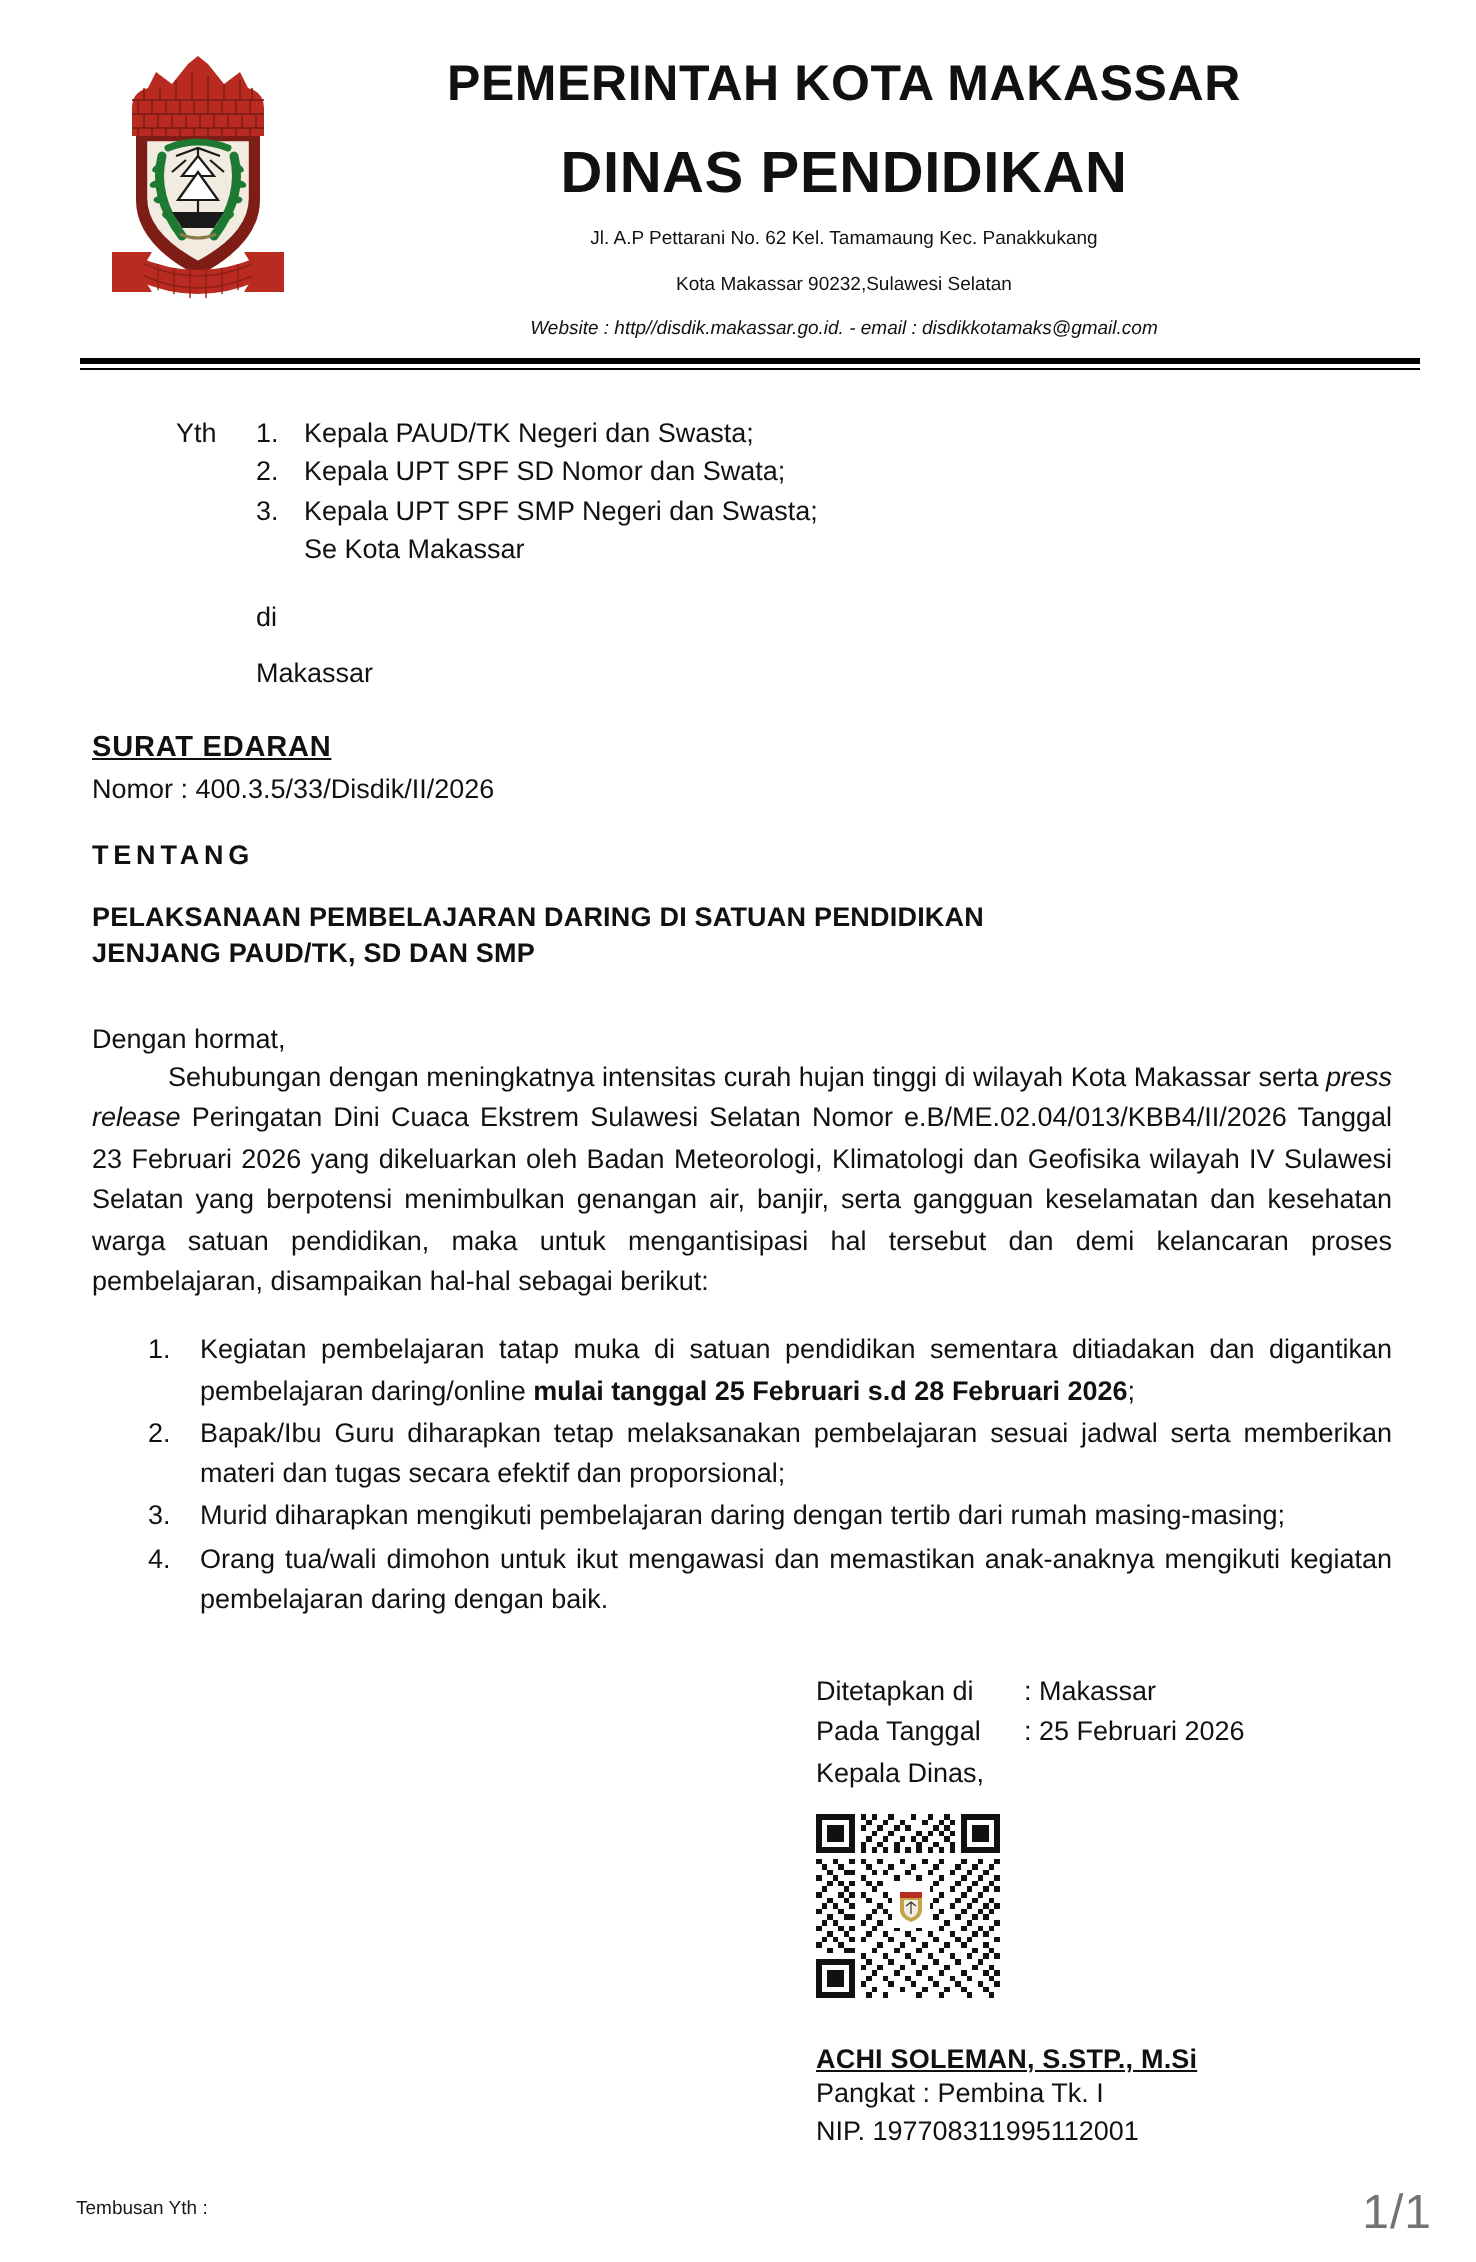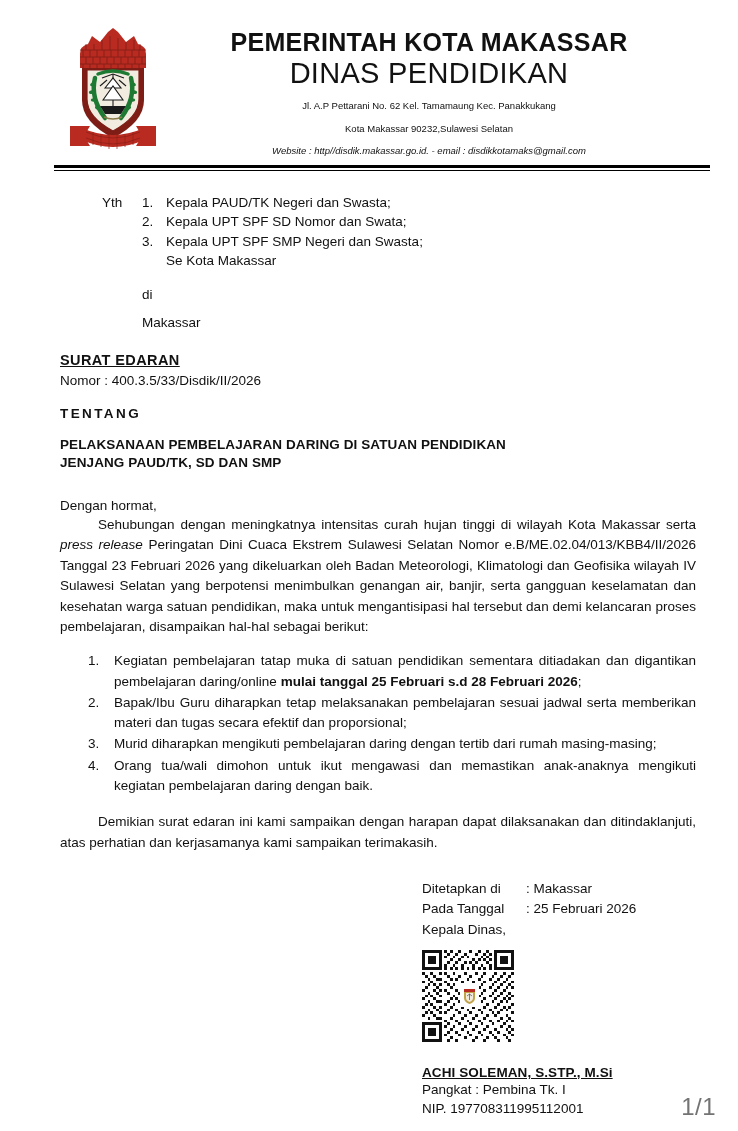--- a/index.html
+++ b/index.html
@@ -14,21 +14,20 @@
     -webkit-font-smoothing: antialiased;
   }
   .page {
     position: relative;
     width: 738px;
     height: 1131px;
     margin: 0 auto;
     background: #ffffff;
     overflow: hidden;
     box-sizing: border-box;
-    padding-left: 14px;
   }
 
   
   .letterhead {
     display: flex;
     align-items: flex-start;
     padding: 22px 34px 0 40px;
   }
   .crest-wrap {
     width: 118px;
@@ -50,24 +49,24 @@
   .org-line1 {
     font-size: 25px;
     font-weight: bold;
     letter-spacing: 0.3px;
     line-height: 1.12;
     margin-top: 6px;
     white-space: nowrap;
   }
   .org-line2 {
     font-size: 29px;
-    font-weight: normal;
+    font-weight: bold;
     letter-spacing: 0.3px;
     line-height: 1.14;
-    margin-top: 1px;
+    margin-top: 15px;
     white-space: nowrap;
   }
   .addr {
     font-size: 9.5px;
     line-height: 1.42;
     margin-top: 9px;
     white-space: nowrap;
   }
   .addr.italic {
     font-style: italic;
@@ -394,21 +393,20 @@
 
     <p class="para"><span>Sehubungan dengan meningkatnya intensitas curah hujan tinggi di wilayah Kota Makassar serta </span><em>press release</em><span> Peringatan Dini Cuaca Ekstrem Sulawesi Selatan Nomor e.B/ME.02.04/013/KBB4/II/2026 Tanggal 23 Februari 2026 yang dikeluarkan oleh Badan Meteorologi, Klimatologi dan Geofisika wilayah IV Sulawesi Selatan yang berpotensi menimbulkan genangan air, banjir, serta gangguan keselamatan dan kesehatan warga satuan pendidikan, maka untuk mengantisipasi hal tersebut dan demi kelancaran proses pembelajaran, disampaikan hal-hal sebagai berikut:</span></p>
 
     <ol class="items">
       <li><span>Kegiatan pembelajaran tatap muka di satuan pendidikan sementara ditiadakan dan digantikan pembelajaran daring/online </span><b>mulai tanggal 25 Februari s.d 28 Februari 2026</b><span>;</span></li>
       <li><span>Bapak/Ibu Guru diharapkan tetap melaksanakan pembelajaran sesuai jadwal serta memberikan materi dan tugas secara efektif dan proporsional;</span></li>
       <li><span>Murid diharapkan mengikuti pembelajaran daring dengan tertib dari rumah masing-masing;</span></li>
       <li><span>Orang tua/wali dimohon untuk ikut mengawasi dan memastikan anak-anaknya mengikuti kegiatan pembelajaran daring dengan baik.</span></li>
     </ol>
 
-    <p class="closing">Demikian surat edaran ini kami sampaikan dengan harapan dapat dilaksanakan dan ditindaklanjuti, atas perhatian dan kerjasamanya kami sampaikan terimakasih.</p>
 
     <div class="sign-block">
       <div class="sign-row">
         <span class="sign-key">Ditetapkan di</span>
         <span class="sign-val">: Makassar</span>
       </div>
       <div class="sign-row">
         <span class="sign-key">Pada Tanggal</span>
         <span class="sign-val">: 25 Februari 2026</span>
       </div>

